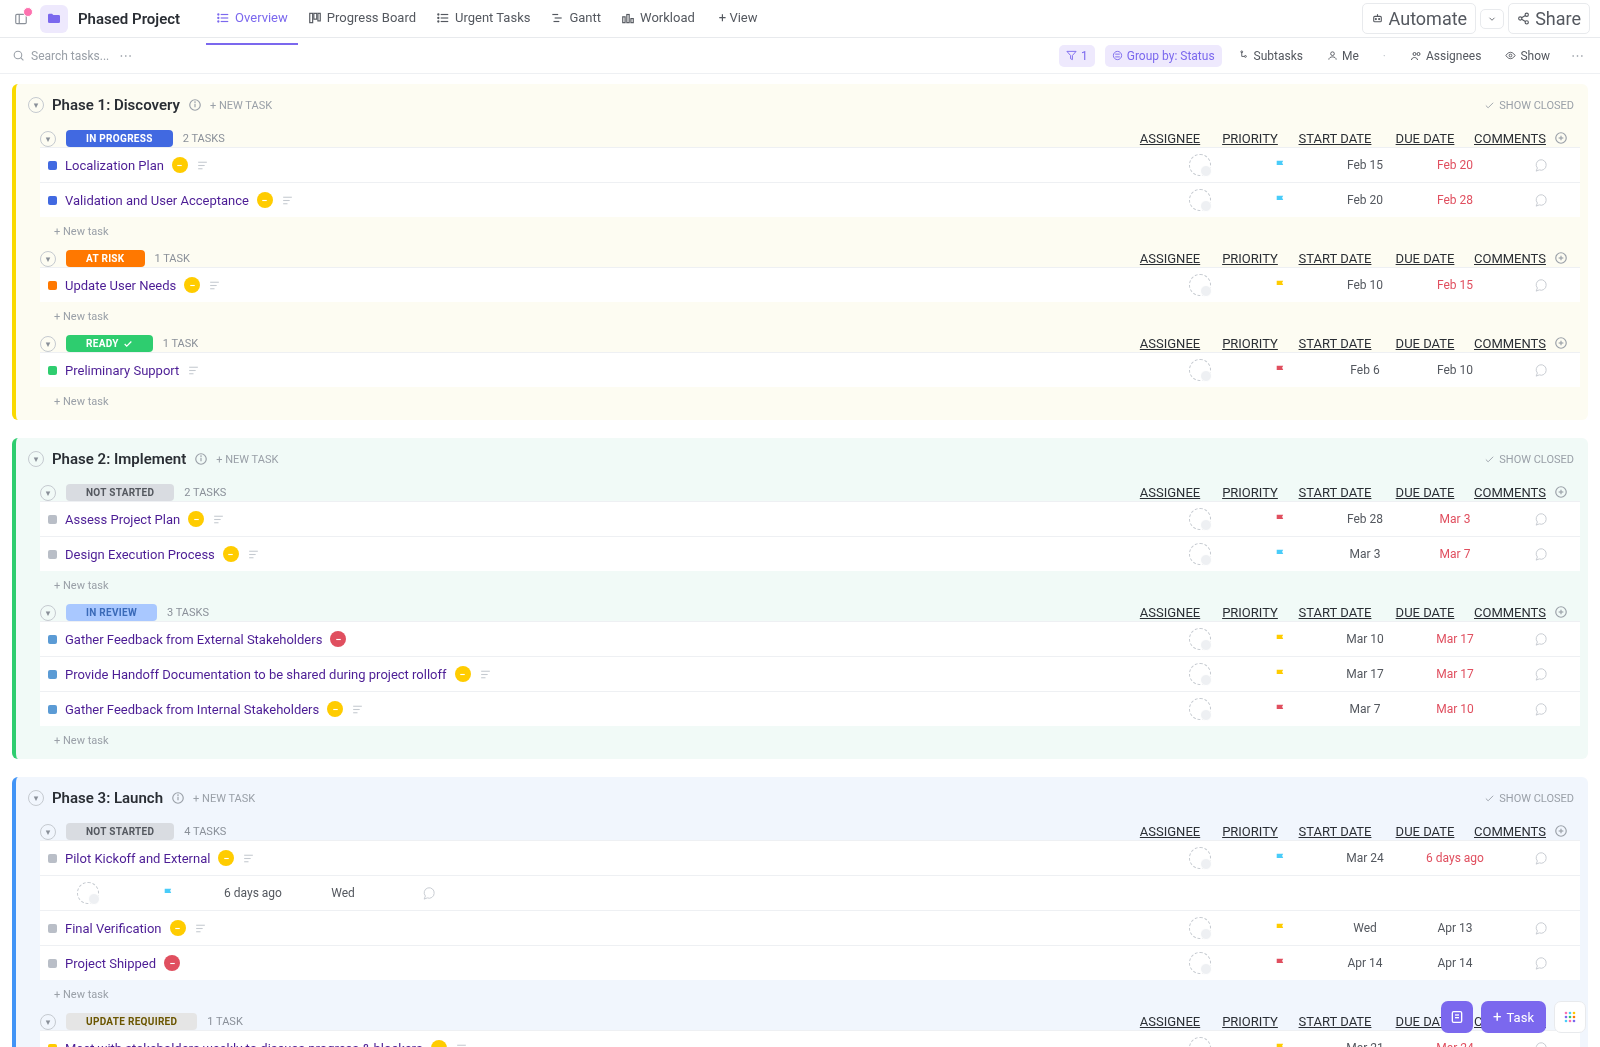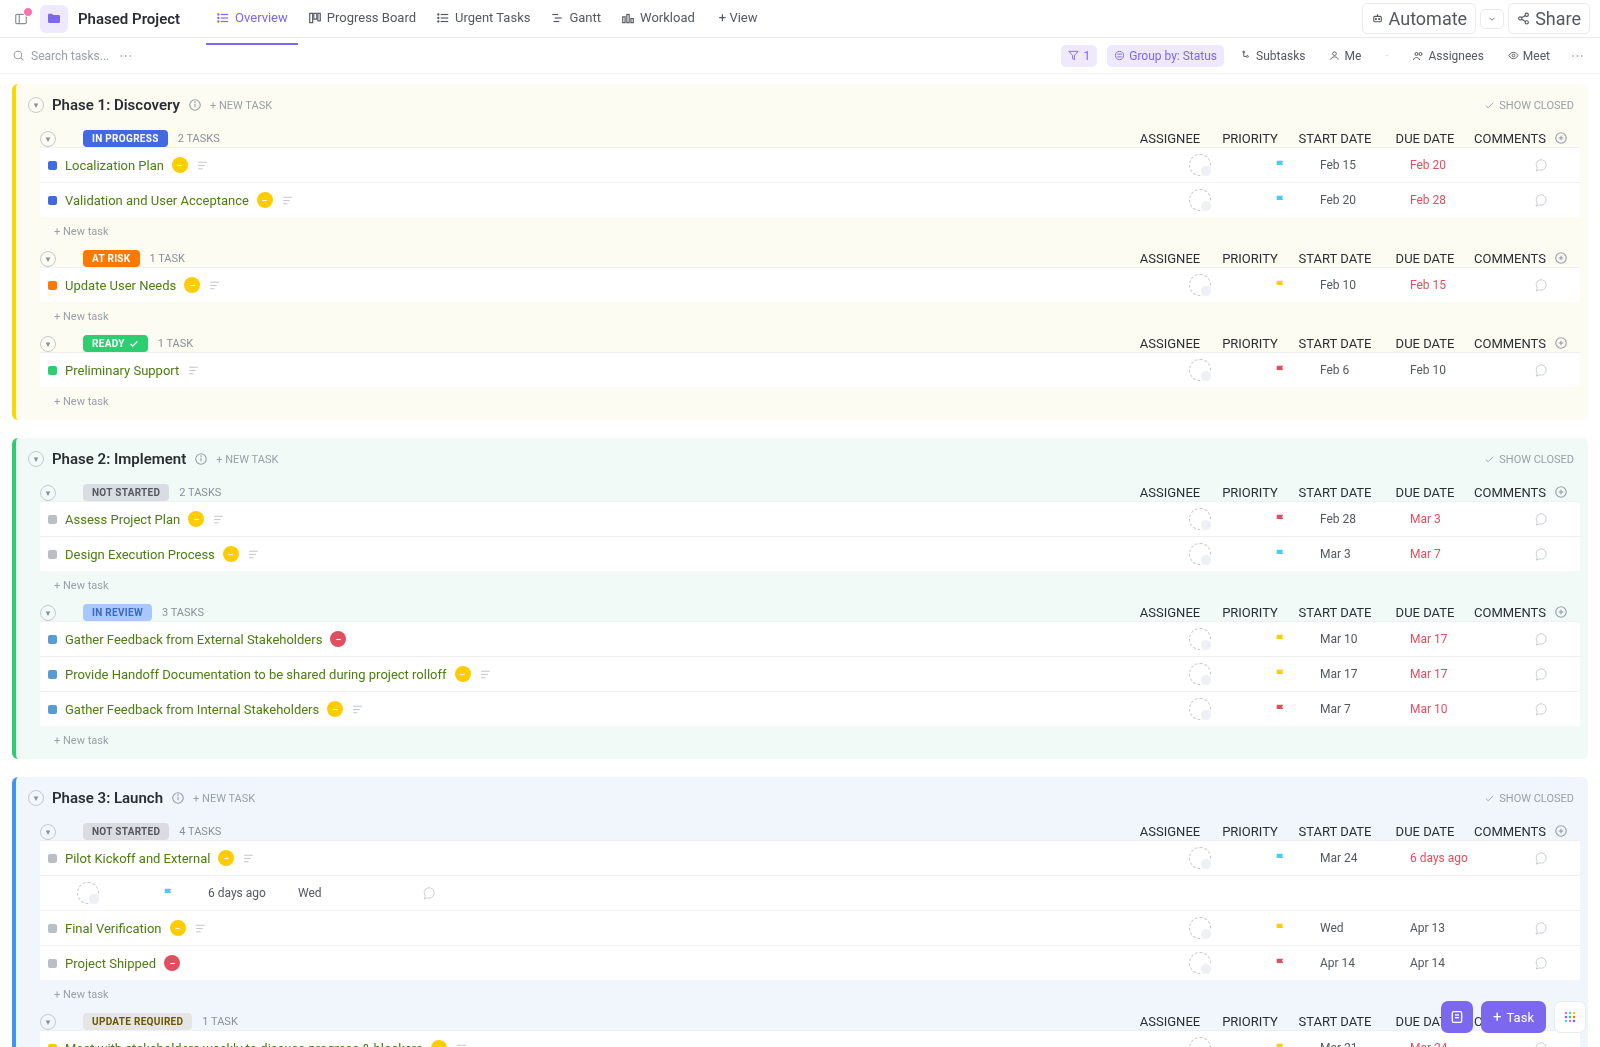--- a/index.html
+++ b/index.html
@@ -23,33 +23,33 @@
 .phase-teal{border-color:#2ecd6f;background:#f1faf7;}
 .phase-blue{border-color:#4194f6;background:#f1f6fd;}
 .phase-head{display:flex;align-items:center;gap:8px;padding:4px 6px;}
 .collapse{width:16px;height:16px;border-radius:50%;border:1px solid #c5cad0;display:flex;align-items:center;justify-content:center;color:#8a9099;cursor:pointer;font-size:9px;}
 .phase-title{font-weight:600;font-size:15px;}
 .info-ico{color:#9aa0a8;cursor:pointer;}
 .newtask-link{font-size:11px;color:#9aa0a8;cursor:pointer;}
 .show-closed{margin-left:auto;font-size:11px;color:#9aa0a8;cursor:pointer;display:flex;gap:4px;align-items:center;}
 .group{margin:12px 0 2px 18px;}
 .group-head{display:flex;align-items:center;gap:10px;}
-.status-pill{font-size:10px;font-weight:700;letter-spacing:.3px;padding:3px 9px;border-radius:4px;color:#fff;display:flex;align-items:center;gap:4px;margin-left:17px;}
+.status-pill{font-size:10px;font-weight:700;letter-spacing:.3px;padding:3px 20px;border-radius:4px;color:#fff;display:flex;align-items:center;gap:4px;}
 .count{font-size:11px;color:#8a9099;}
 .cols-head{margin-left:auto;display:grid;grid-template-columns:80px 80px 90px 90px 80px 30px;gap:0;text-align:center;}
-.group-head .cols-head > div{padding:0 4px;}
+.group-head .cols-head > div{padding:0 4px;text-decoration:underline;}
 .task-row{display:flex;align-items:center;background:#fff;border-top:1px solid #eef0f3;padding:6px 0 6px 8px;}
 .task-row:first-of-type{border-top:1px solid #eef0f3;}
 .task-main{display:flex;align-items:center;gap:8px;flex:1;min-width:0;}
 .sq{width:9px;height:9px;border-radius:2px;flex-shrink:0;}
-.task-name{font-size:13px;color:#4d7c0f;}
+.task-name{font-size:13px;color:#4c1d95;}
 .badge{width:16px;height:16px;border-radius:50%;display:flex;align-items:center;justify-content:center;flex-shrink:0;}
 .badge svg{width:9px;height:9px;}
 .desc-ico{color:#c5cad0;cursor:pointer;}
-.row-cols{display:grid;grid-template-columns:80px 80px 90px 90px 80px;gap:0;align-items:center;font-size:12px;}
+.row-cols{display:grid;grid-template-columns:80px 80px 90px 90px 80px;gap:0;align-items:center;text-align:center;font-size:12px;}
 .assignee{display:flex;justify-content:center;}
 .avatar{width:22px;height:22px;border-radius:50%;border:1px dashed #c5cad0;position:relative;}
 .avatar::after{content:"";position:absolute;right:-2px;bottom:-2px;width:10px;height:10px;border-radius:50%;background:#eef0f3;border:1px solid #fff;}
 .flag{display:flex;justify-content:center;color:#c5cad0;}
 .date{color:#54585f;}
 .date.red{color:#e04f5f;}
 .comment-ico{display:flex;justify-content:center;color:#c5cad0;}
 .newtask-row{font-size:11px;color:#9aa0a8;padding:8px 0 0 14px;cursor:pointer;}
 .fab-bar{position:fixed;bottom:14px;right:14px;display:flex;gap:8px;align-items:center;}
 .fab{width:32px;height:32px;border-radius:7px;display:flex;align-items:center;justify-content:center;cursor:pointer;}
@@ -199,21 +199,21 @@
         <circle cx="17" cy="8" r="3"></circle>
         <path d="M3 20c0-3 3-5 6-5s6 2 6 5"></path>
       </svg>
     <span>Assignees</span>
   </div>
   <div class="chip">
     <svg width="11" height="11" viewBox="0 0 24 24" fill="none" stroke="#54585f" stroke-width="2">
         <path d="M2 12s4-7 10-7 10 7 10 7-4 7-10 7S2 12 2 12z"></path>
         <circle cx="12" cy="12" r="3"></circle>
       </svg>
-    <span>Meet</span>
+    <span>Show</span>
   </div>
   <div style="color:#9aa0a8;cursor:pointer;padding:0 4px">⋯</div>
 </div>
 
 <div id="phases">
     <div class="phase phase-yellow">
       <div class="phase-head">
         <span class="collapse">▾</span>
         <span class="phase-title">Phase 1: Discovery</span>
         <span class="info-ico">

